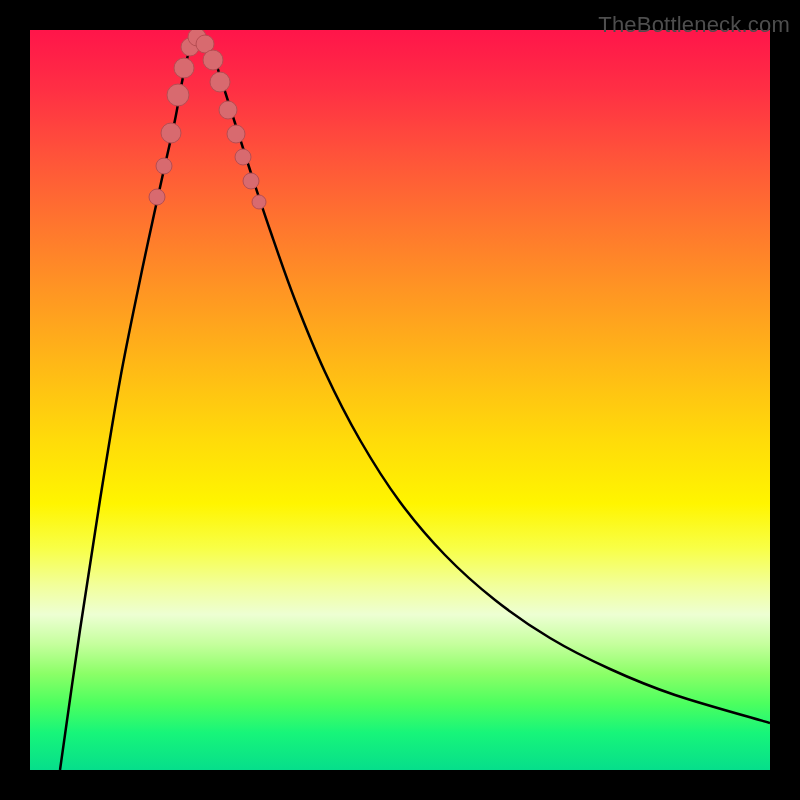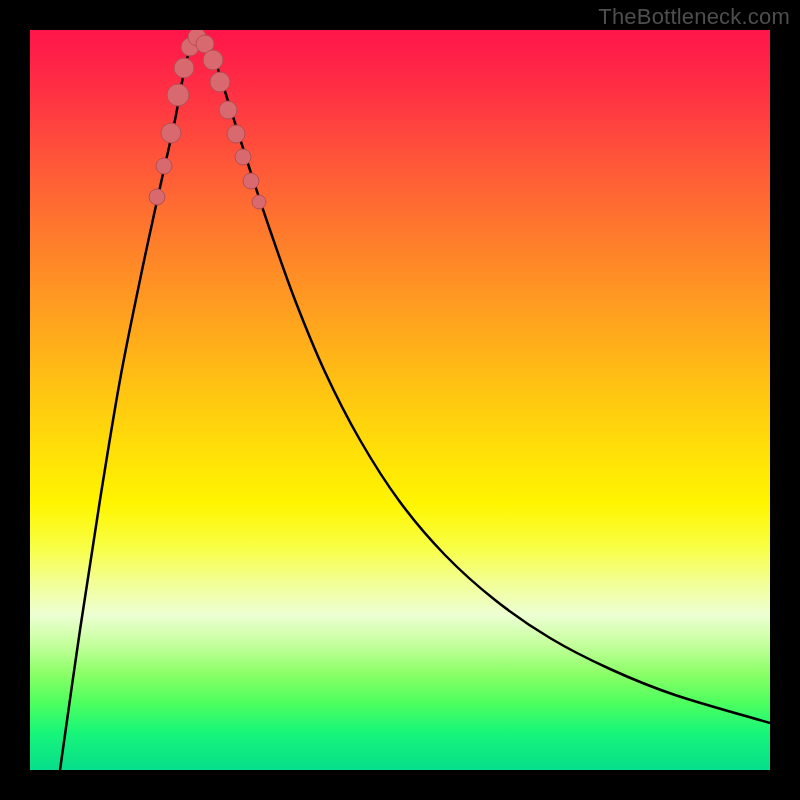--- a/index.html
+++ b/index.html
@@ -47,21 +47,21 @@
   }
   .plot-area svg {
     position: absolute;
     left: 0;
     top: 0;
     width: 740px;
     height: 740px;
   }
   .watermark {
     position: absolute;
-    top: 4px;
+    top: 12px;
     right: 10px;
     color: #4e4e4e;
     font-size: 22px;
     font-weight: 500;
     letter-spacing: 0.2px;
     user-select: none;
   }
 </style>
 </head>
 <body>

